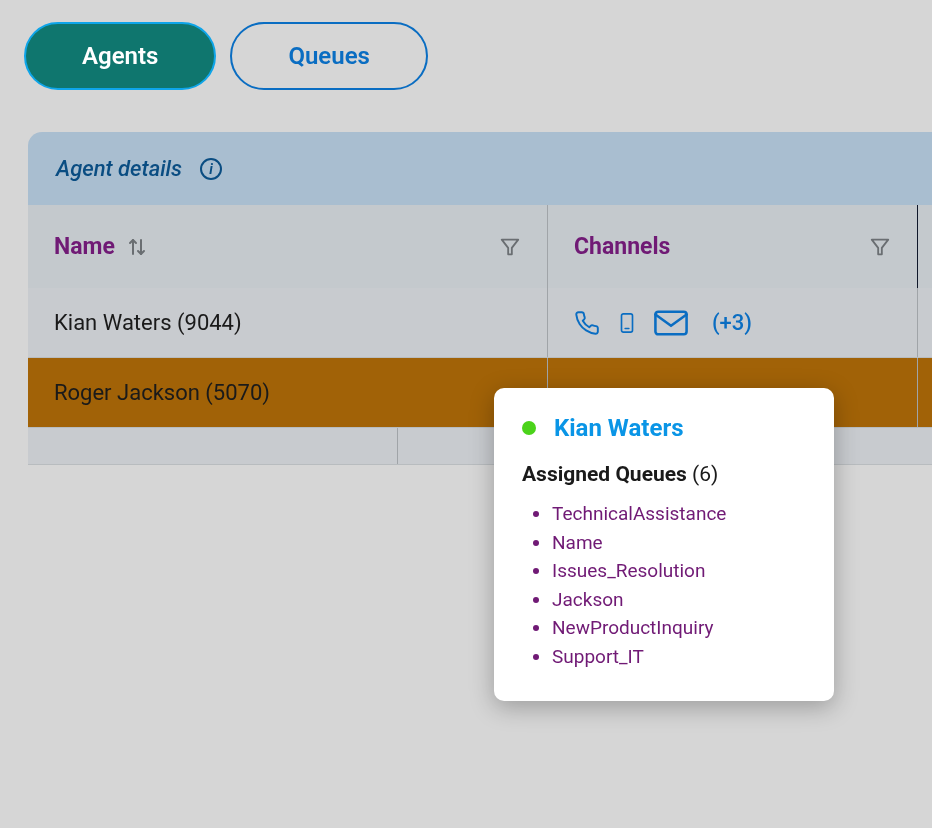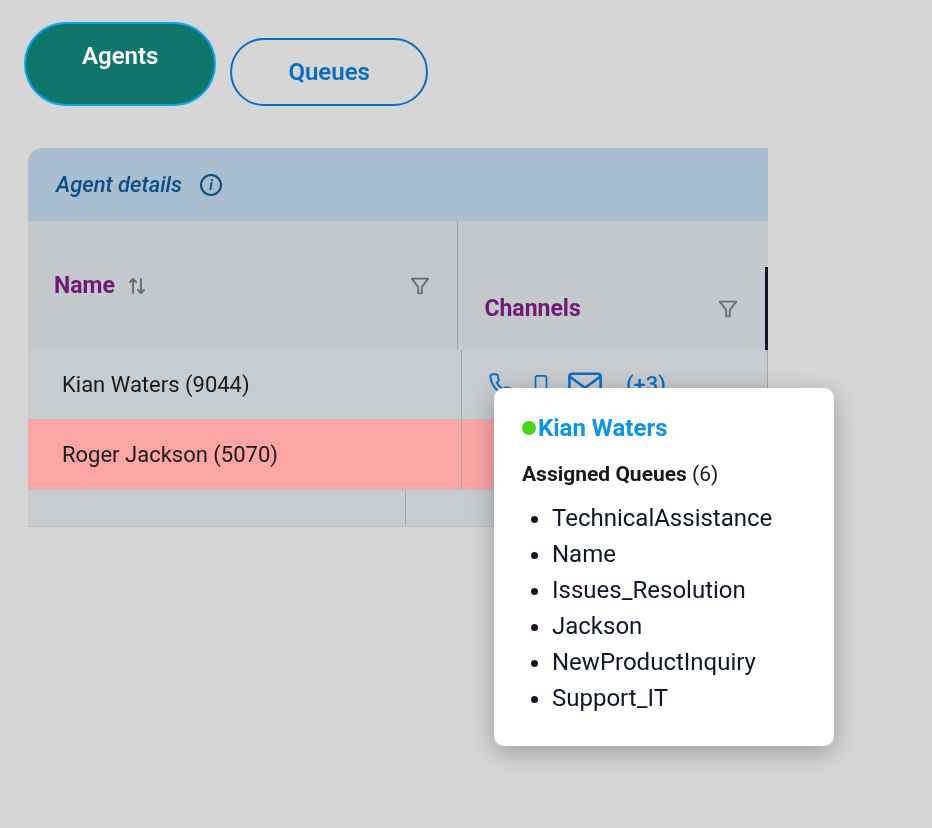--- a/index.html
+++ b/index.html
@@ -30,27 +30,26 @@
     border: 2px solid #0a6dc2;
   }
   .tab-pill.active {
     background: #0f766e;
     color: #fff;
     border: 2px solid #0ea5e9;
   }
   .tab-pill.inactive {
     background: #d6d6d6;
     color: #0a6dc2;
-    margin-top: 16px;
   }
   .card {
     margin: 42px 0 0 28px;
     border-radius: 14px 0 0 0;
     overflow: hidden;
-    width: 740px;
+    width: 904px;
   }
   .section-header {
     background: #a9bed0;
     padding: 24px 28px;
     display: flex;
     align-items: center;
     gap: 18px;
   }
   .section-title {
     color: #0a4d82;
@@ -80,22 +79,21 @@
     display: flex;
     align-items: center;
     justify-content: space-between;
   }
   .th-name {
     width: 520px;
     border-right: 1px solid #a0a4a8;
   }
   .th-channels {
     width: 370px;
-    border-right: 3px solid #0f172a;
-    margin-top: 46px;
+    border-right: 1px solid #0f172a;
   }
   .th-label-group {
     display: flex;
     align-items: center;
     gap: 12px;
   }
   .th-label {
     font-size: 23px;
     font-weight: 700;
     color: #701a75;
@@ -104,27 +102,26 @@
     display: inline-flex;
   }
   .table-body {
     display: flex;
     flex-direction: column;
   }
   .table-row {
     display: flex;
     align-items: stretch;
     border-bottom: 1px solid #b8bcbf;
-    padding-left: 8px;
   }
   .table-row.odd {
     background: #c8cbcf;
   }
   .table-row.even {
-    background: #fca5a5;
+    background: #a16207;
   }
   .td-name {
     width: 520px;
     padding: 22px 26px;
     font-size: 22px;
     color: #1a1a1a;
     border-right: 1px solid #a0a4a8;
     display:flex;
     align-items:center;
   }
@@ -152,21 +149,21 @@
     top: 388px;
     width: 340px;
     background: #fff;
     border-radius: 10px;
     box-shadow: 0 6px 24px rgba(0,0,0,0.28);
     padding: 26px 28px 30px 28px;
   }
   .popover-header {
     display: flex;
     align-items: center;
-    gap: 2px;
+    gap: 18px;
     margin-bottom: 20px;
   }
   .status-dot {
     width: 14px;
     height: 14px;
     background: #4bd31a;
     border-radius: 50%;
   }
   .agent-name {
     color: #0a95e6;
@@ -182,22 +179,22 @@
     font-weight: 700;
   }
   .pop-subhead .count {
     font-weight: 400;
   }
   .queue-list {
     list-style: disc;
     padding-left: 30px;
   }
   .queue-list li {
-    font-size: 24px;
-    color: #0f172a;
+    font-size: 19px;
+    color: #701a75;
     line-height: 1.5;
   }
 </style>
 </head>
 <body>
 
 <div class="tabs-row">
   <div class="tab-pill active">Agents</div>
   <div class="tab-pill inactive">Queues</div>
 </div>

